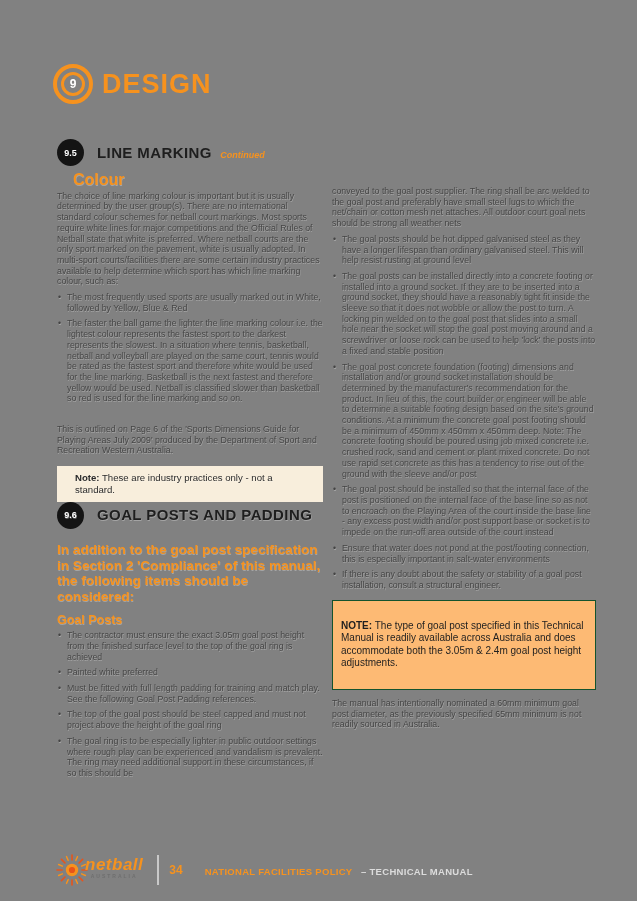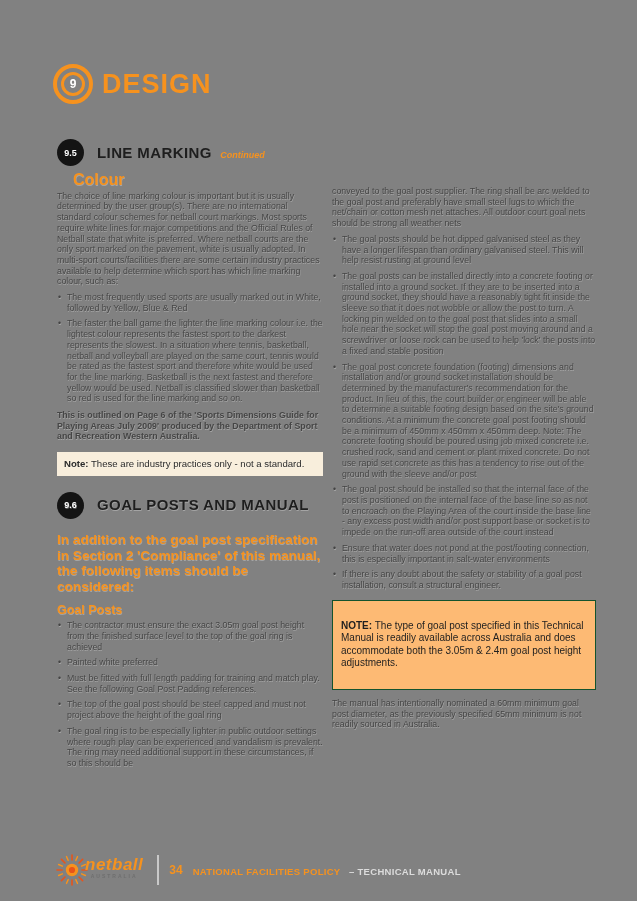--- a/index.html
+++ b/index.html
@@ -35,42 +35,42 @@
 
   .body-text { font-size:8.8px; line-height:10.7px; color:#454545;
                text-shadow:0.5px 0.5px 0 rgba(255,255,255,0.28); }
   .h-orange { color:#F6921E; font-size:16px; font-weight:bold; margin:0 0 5px 16px; }
   .h-orange-sm { color:#F6921E; font-size:12.5px; font-weight:bold; margin:10px 0 5px 0; }
 
   ul.bullets { list-style:none; margin:5px 0 0 0; padding:0; }
   ul.bullets li { position:relative; padding-left:10px; margin-bottom:5px; }
   ul.bullets li::before { content:"•"; position:absolute; left:1px; top:0; color:#454545; }
 
-  .source-para { margin-top:6px;font-weight:bold; }
+  .source-para { margin-top:20px; }
 
-  .note-box { background:#F8EEDC; padding:6px 7px; font-size:9.6px; line-height:12px;
-              color:#2b2b2b; margin:10px 0 16px 0; }
+  .note-box { background:#F8EEDC; padding:6px 18px; font-size:9.6px; line-height:12px;
+              color:#2b2b2b; margin:10px 0 0 0; }
   .note-box .nb-label { font-weight:bold; }
 
   .intro-orange { color:#F6921E; font-weight:bold; font-size:13.6px; line-height:15.6px; margin:13px 0 9px 0; }
 
   .note-box2 { background:#fdba74; border:1px solid #14532d; padding:19px 8px;
                font-size:10px; line-height:12.6px; color:#1f1f1f; margin:9px 0 8px 0; text-shadow:none; }
   .note-box2 .nb-label { font-weight:bold; }
 
   .footnote { margin-top:4px; }
 
   
   .footer { position:absolute; left:53px; top:851px; display:flex; align-items:center;justify-content:center; }
   .logo-wrap { display:flex; align-items:flex-start; }
   .logo-text-block { margin-left:-6px; margin-top:6px; }
   .logo-word { color:#F6921E; font-size:17px; font-weight:bold; font-style:italic; letter-spacing:0.5px; line-height:16px; }
   .logo-sub { color:#6f6f6f; font-size:5px; font-weight:bold; letter-spacing:2px; text-align:center; }
   .footer-divider { width:2px; height:30px; background:#c9c9c9; margin:0 10px 0 14px; }
-  .page-num { color:#F6921E; font-size:12px; font-weight:bold; margin-right:10px; }
+  .page-num { color:#F6921E; font-size:12px; font-weight:bold; margin-right:22px; }
   .policy-text { color:#F6921E; font-size:9.5px; font-weight:bold; letter-spacing:0.3px; }
   .manual-text { color:#dcdcdc; font-size:9.5px; font-weight:bold; letter-spacing:0.3px; margin-left:4px; }
 </style>
 </head>
 <body>
 
 <div class="page">
 
   <div class="chapter-header">
     <div class="ring">
@@ -97,21 +97,21 @@
       <li>The faster the ball game the lighter the line marking colour i.e. the lightest colour represents the fastest sport to the darkest represents the slowest. In a situation where tennis, basketball, netball and volleyball are played on the same court, tennis would be rated as the fastest sport and therefore white would be used for the line marking. Basketball is the next fastest and therefore yellow would be used. Netball is classified slower than basketball so red is used for the line marking and so on.</li>
     </ul>
     <div class="source-para">This is outlined on Page 6 of the 'Sports Dimensions Guide for Playing Areas July 2009' produced by the Department of Sport and Recreation Western Australia.</div>
 
     <div class="note-box">
       <span class="nb-label">Note:</span><span> These are industry practices only - not a standard.</span>
     </div>
 
     <div class="section-head">
       <div class="badge">9.6</div>
-      <span class="section-title">GOAL POSTS AND MANUAL</span>
+      <span class="section-title">GOAL POSTS AND PADDING</span>
     </div>
 
     <div class="intro-orange">In addition to the goal post specification in Section 2 'Compliance' of this manual, the following items should be considered:</div>
 
     <div class="h-orange-sm">Goal Posts</div>
     <ul class="bullets">
       <li>The contractor must ensure the exact 3.05m goal post height from the finished surface level to the top of the goal ring is achieved</li>
       <li>Painted white preferred</li>
       <li>Must be fitted with full length padding for training and match play. See the following Goal Post Padding references.</li>
       <li>The top of the goal post should be steel capped and must not project above the height of the goal ring</li>

